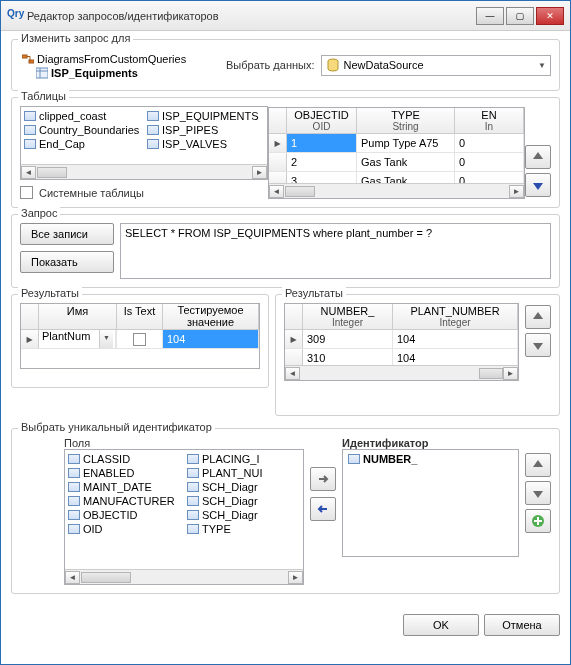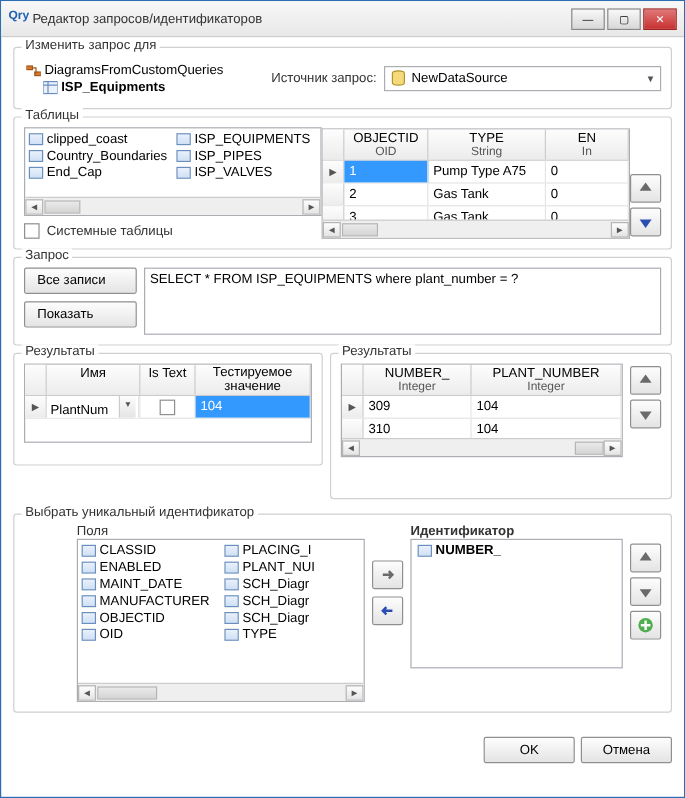--- a/index.html
+++ b/index.html
@@ -38,21 +38,21 @@
   .gh .sub { font-size:10px; color:#555; }
   .grow { display:flex; border-bottom:1px solid #e4e4e4; }
   .gc { border-right:1px solid #e4e4e4; padding:2px 4px; height:18px; display:flex; align-items:center; }
   .rowhdr { width:18px; background:linear-gradient(#fdfdfd,#ececec); border-right:1px solid #ccc; display:flex; align-items:center; justify-content:center; font-size:8px; color:#555; }
   .sel { background:#3399ff; color:#fff; }
   .arrbtn { width:26px; height:24px; border:1px solid #8e8f8f; background:linear-gradient(#fdfdfd,#e4e4e4); display:flex; align-items:center; justify-content:center; margin:2px 0; border-radius:2px; }
   .arrbtn svg { width:14px; height:14px; }
   .addbtn svg circle { fill:#4fae4f; }
   .btn { height:22px; padding:0 10px; border:1px solid #8e8f8f; background:linear-gradient(#fdfdfd,#e4e4e4); border-radius:2px; display:inline-flex; align-items:center; }
   .textarea { border:1px solid #abadb3; background:#fff; padding:3px 4px; height:56px; }
-  .smallcombo { border:1px solid #abadb3; background:#fff; height:18px; display:flex; align-items:flex-end; padding:0 3px; position:relative; }
+  .smallcombo { border:1px solid #abadb3; background:#fff; height:18px; display:flex; align-items:flex-start; padding:0 3px; position:relative; }
   .smallcombo .chev { position:absolute; right:2px; font-size:7px; color:#555; background:linear-gradient(#fdfdfd,#e4e4e4); border-left:1px solid #ccc; width:14px; text-align:center; height:100%; line-height:16px; }
   .footer { display:flex; justify-content:flex-end; gap:5px; padding:6px 10px; }
 </style>
 </head>
 <body>
 
 <div class="window">
   <div class="titlebar">
     <span class="icon">Qry</span>
     <span class="title">Редактор запросов/идентификаторов</span>
@@ -80,21 +80,21 @@
             <div class="tree-item child">
               <svg class="tree-icon" viewBox="0 0 12 12">
                   <rect x="0" y="1" width="12" height="10" fill="#eaf1fb" stroke="#6a8fbf"></rect>
                   <line x1="0" y1="4" x2="12" y2="4" stroke="#6a8fbf"></line>
                   <line x1="4" y1="1" x2="4" y2="11" stroke="#6a8fbf"></line>
                 </svg>
               <b>ISP_Equipments</b>
             </div>
           </div>
         </div>
-        <span class="label">Источник запрос:</span>
+        <span class="label">Выбрать данных:</span>
         <div class="dscombo">
           <svg class="cyl" viewBox="0 0 14 14">
               <ellipse cx="7" cy="3" rx="5" ry="2" fill="#f5d97a" stroke="#b39530"></ellipse>
               <path d="M2 3 V11 A5 2 0 0 0 12 11 V3" fill="#f5d97a" stroke="#b39530"></path>
             </svg>
           <span>NewDataSource</span>
           <span class="chev">▼</span>
         </div>
       </div>
     </div>

